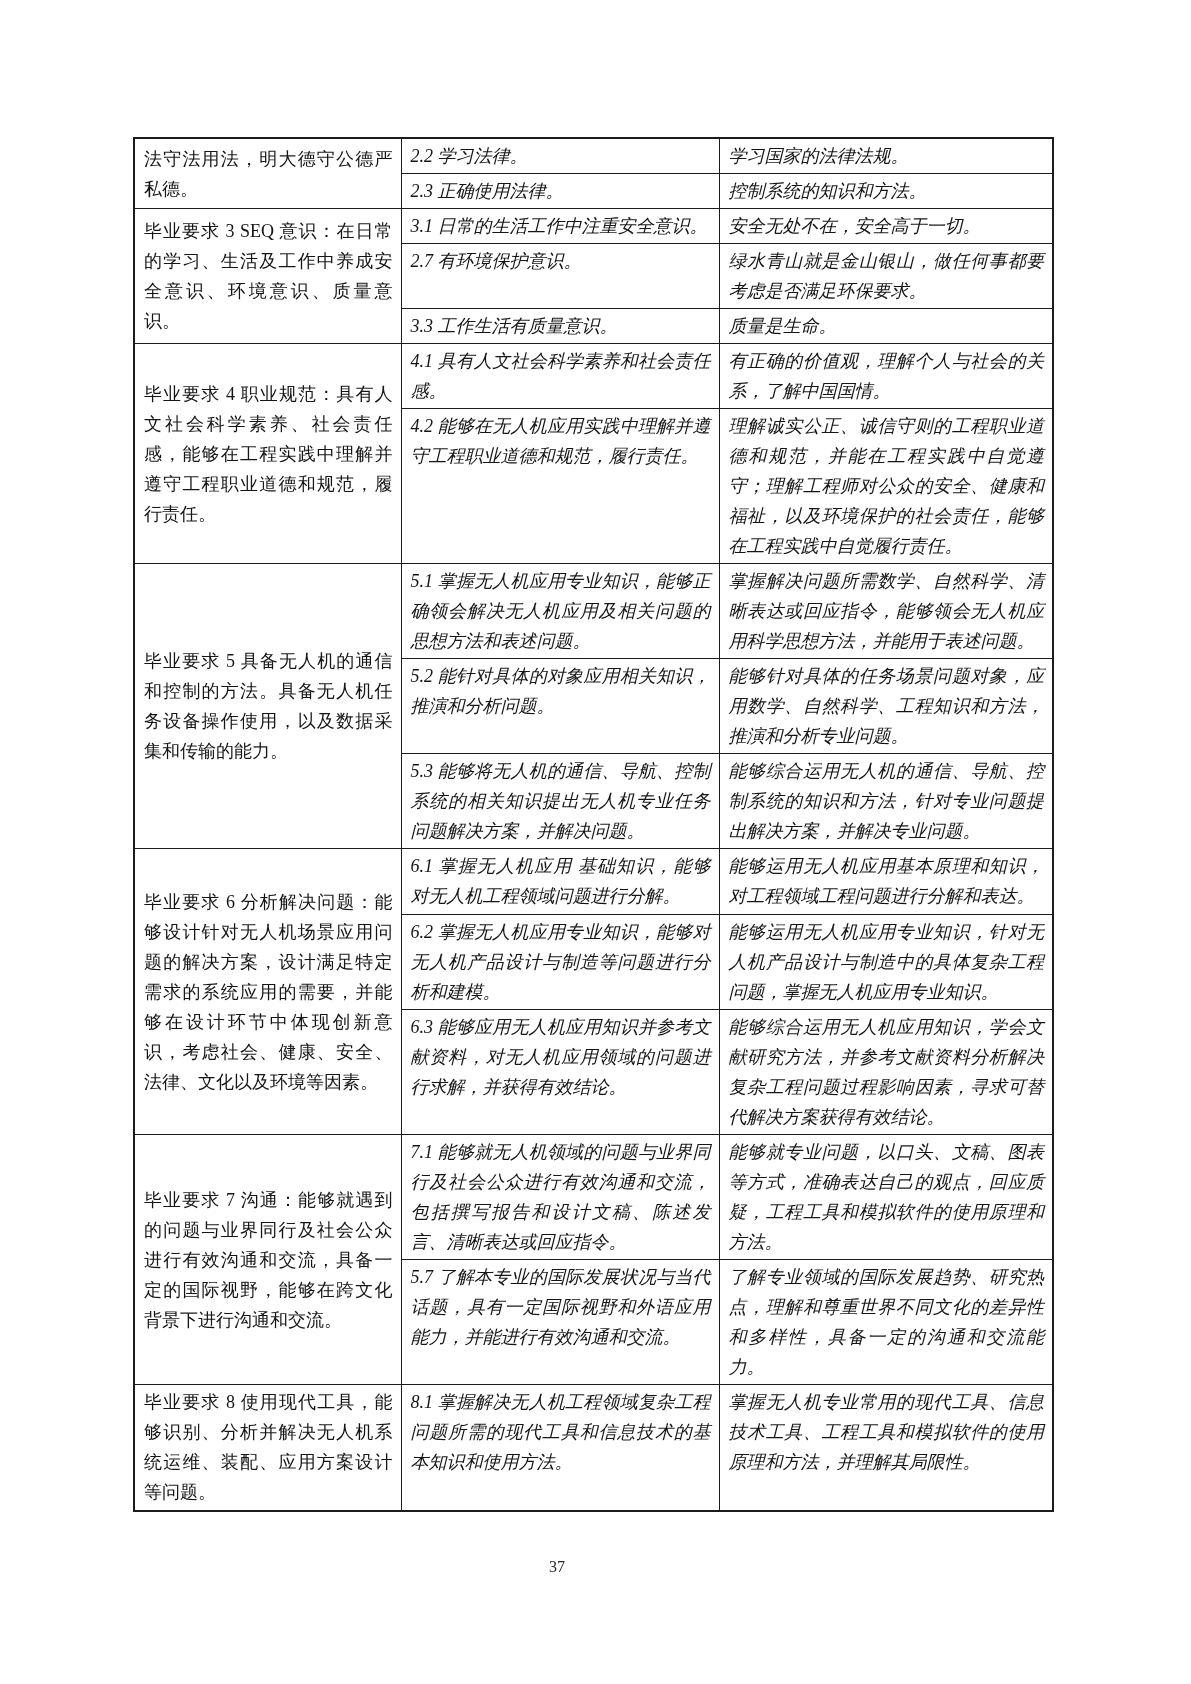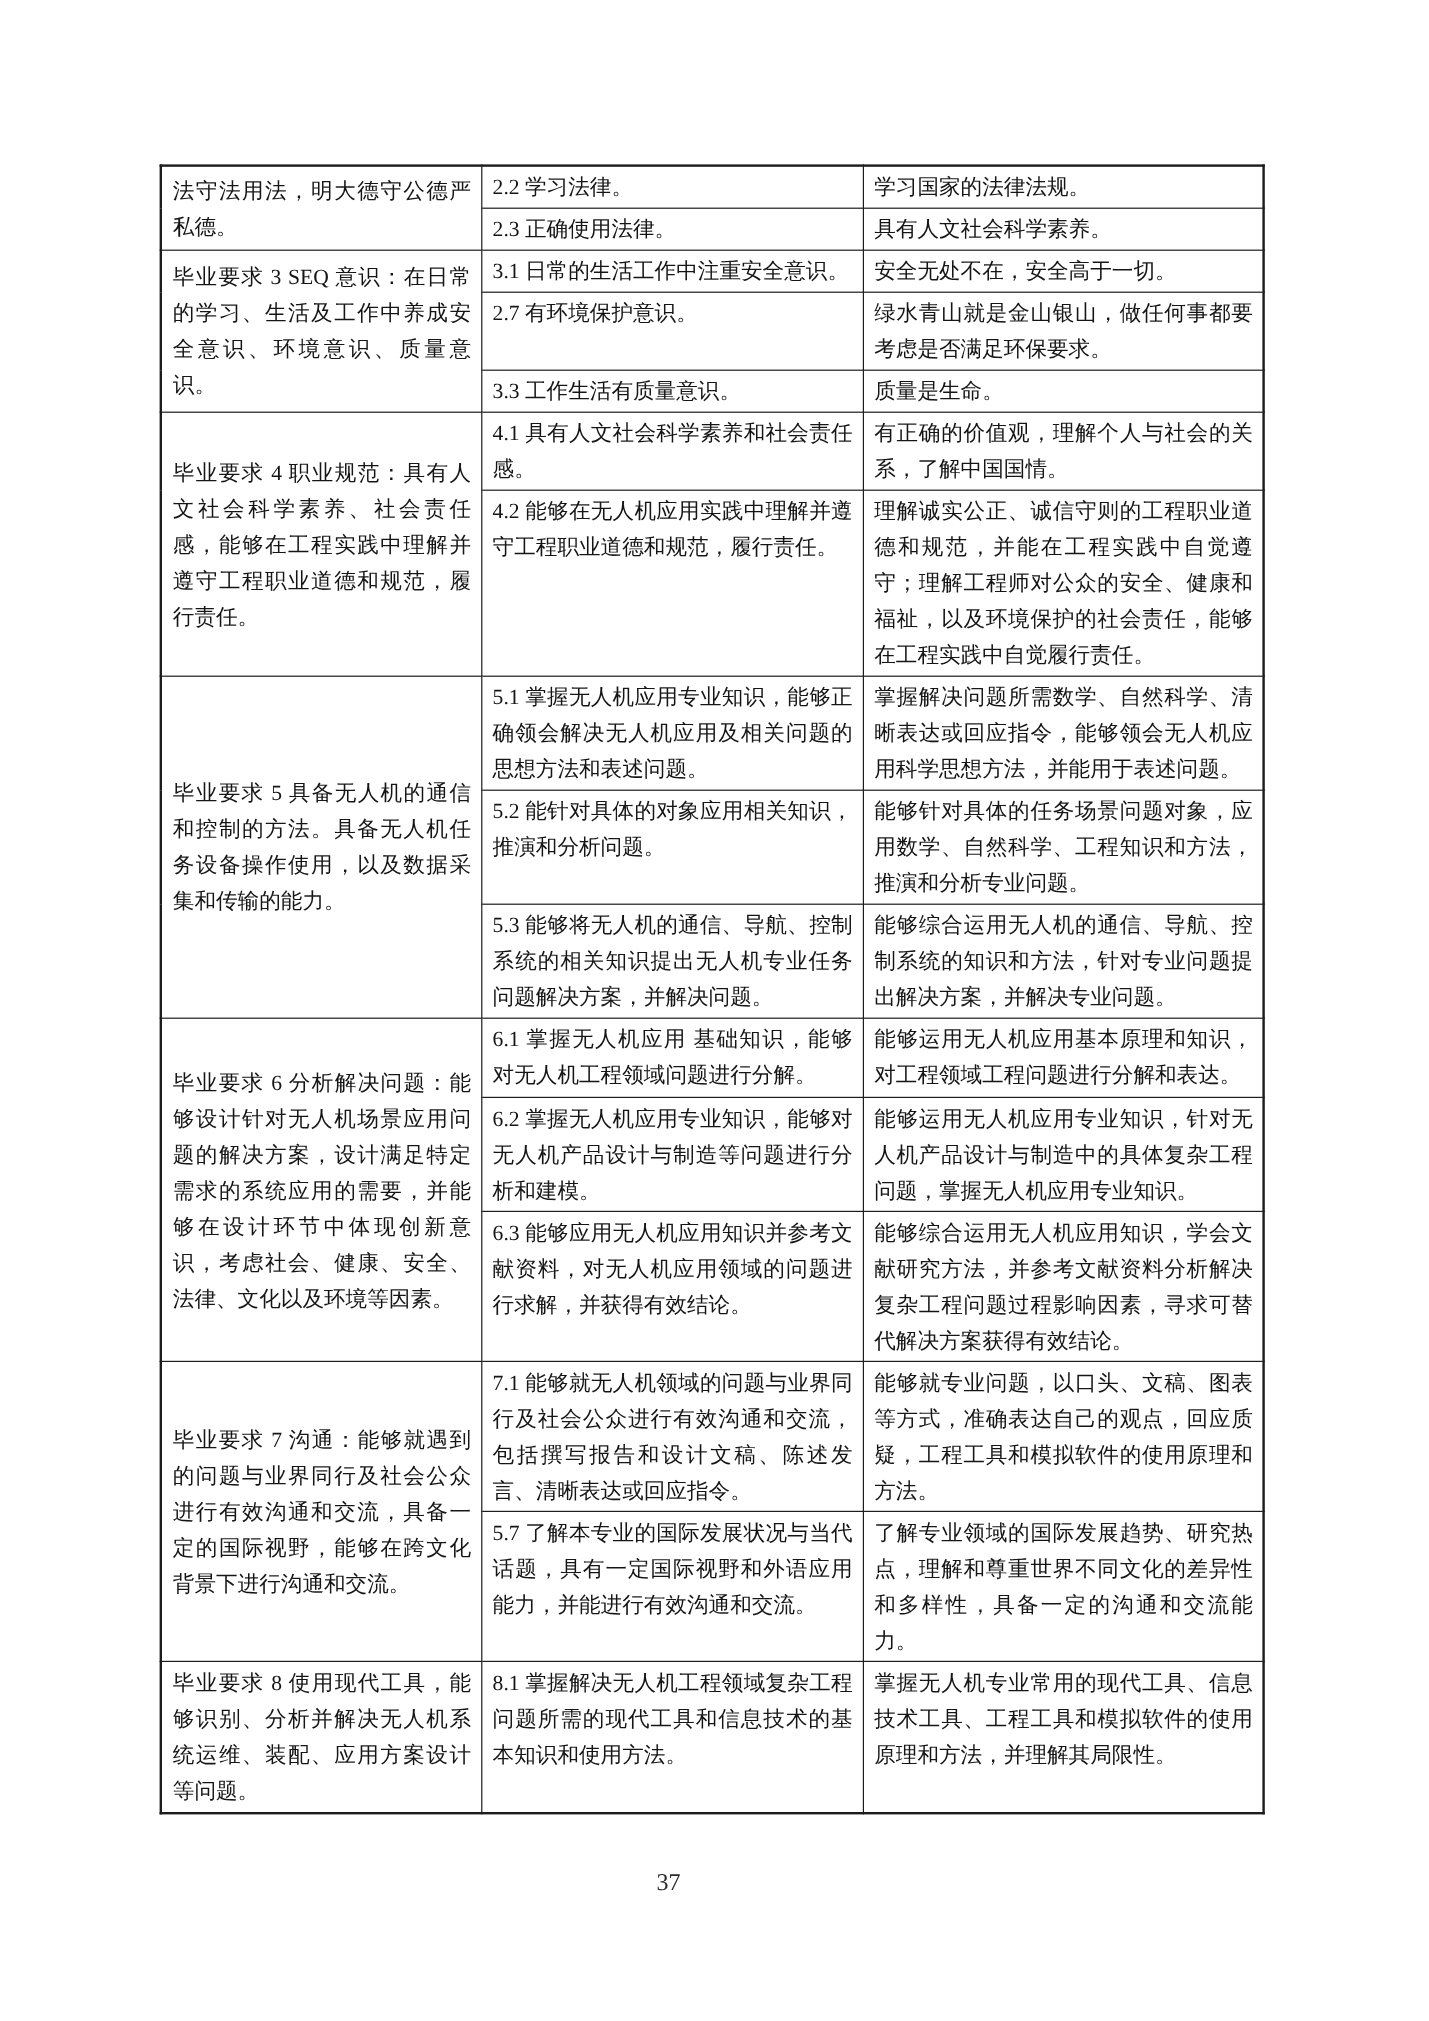--- a/index.html
+++ b/index.html
@@ -32,28 +32,29 @@
     text-align: justify;
     text-justify: inter-character;
     overflow: hidden;
     word-break: break-all;
   }
   td.c1 {
     vertical-align: middle;
   }
   td.c2, td.c3 {
     vertical-align: top;
+    font-style: italic;
   }
   .page-number {
     position: absolute;
     left: 517px;
     top: 1558px;
     width: 80px;
     text-align: center;
-    font-size: 20px;
+    font-size: 16px;
     color: #2a2a2a;
   }
 </style>
 </head>
 <body>
 
 <div class="sheet">
   <table class="req-table">
     <colgroup>
       <col style="width:267px">
@@ -62,21 +63,21 @@
     </colgroup>
     <tbody>
 
       <tr style="height:34px">
         <td class="c1" rowspan="2">法守法用法，明大德守公德严私德。</td>
         <td class="c2">2.2 学习法律。</td>
         <td class="c3">学习国家的法律法规。</td>
       </tr>
       <tr style="height:28px">
         <td class="c2">2.3 正确使用法律。</td>
-        <td class="c3">具有人文社会科学素养。</td>
+        <td class="c3">控制系统的知识和方法。</td>
       </tr>
 
       <tr style="height:31px">
         <td class="c1" rowspan="3">毕业要求 3 SEQ 意识：在日常的学习、生活及工作中养成安全意识、环境意识、质量意识。</td>
         <td class="c2">3.1 日常的生活工作中注重安全意识。</td>
         <td class="c3">安全无处不在，安全高于一切。</td>
       </tr>
       <tr style="height:62px">
         <td class="c2">2.7 有环境保护意识。</td>
         <td class="c3">绿水青山就是金山银山，做任何事都要考虑是否满足环保要求。</td>

